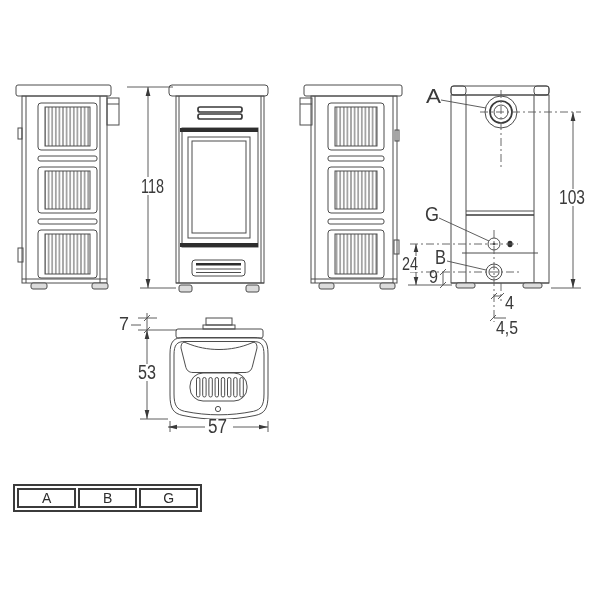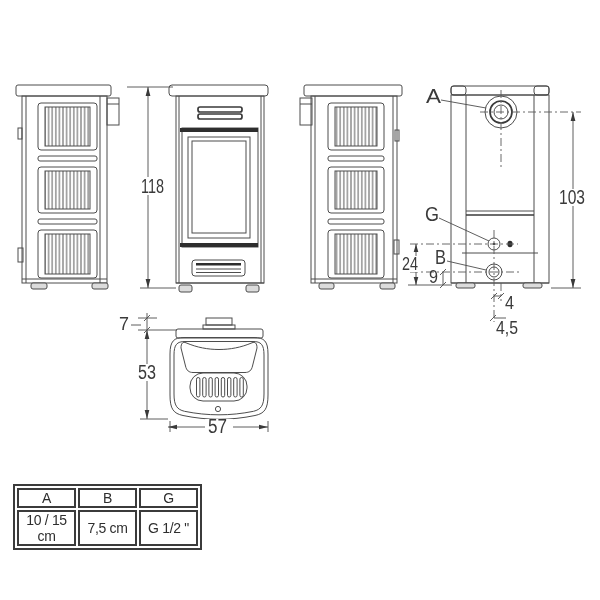--- a/index.html
+++ b/index.html
@@ -222,19 +222,14 @@
   </g>
 </svg>
 
 <table class="spec">
   <tbody>
       <tr>
     <td>A</td>
     <td>B</td>
     <td>G</td>
   </tr>
-  <tr>
-    <td>10 / 15 cm</td>
-    <td>7,5 cm</td>
-    <td>G 1/2 "</td>
-  </tr>
 </tbody>
   </table>
 
 </body></html>

